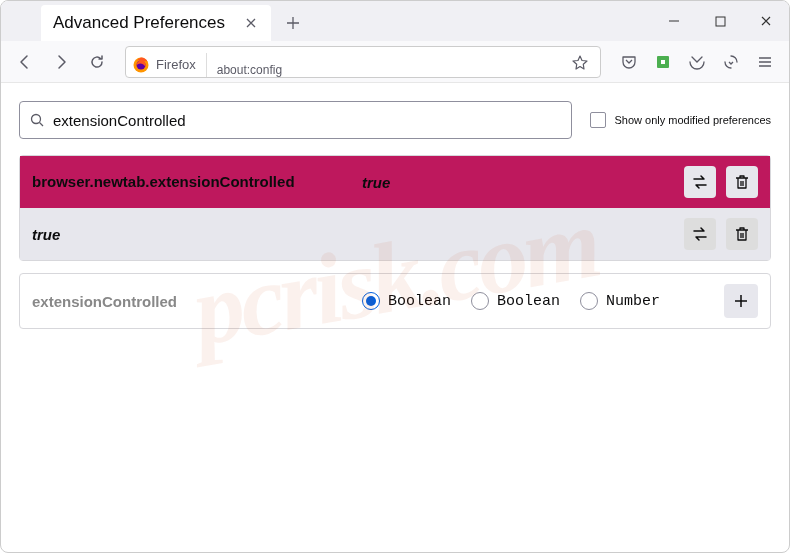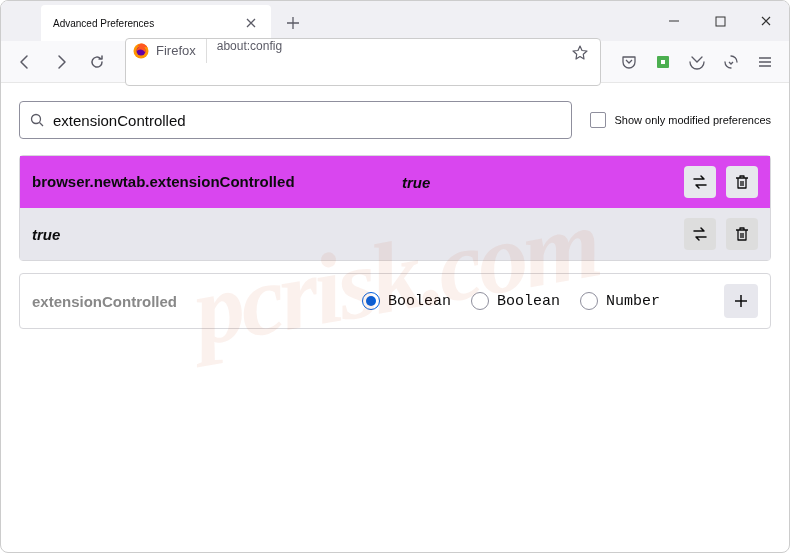--- a/index.html
+++ b/index.html
@@ -3,49 +3,49 @@
   <meta charset="utf-8">
   <style>
     * { margin: 0; padding: 0; box-sizing: border-box; font-family: -apple-system, BlinkMacSystemFont, "Segoe UI", Arial, sans-serif; }
     body { width: 790px; height: 553px; background: #fff; position: relative; overflow: hidden; }
     
     .window-frame { width: 100%; height: 100%; border: 1px solid #ccc; border-radius: 8px; overflow: hidden; background: #fff; }
     
     .tabbar { height: 40px; background: #f0f0f4; display: flex; align-items: flex-end; }
     .tab-spacer { width: 40px; }
     .tab { display: flex; align-items: center; height: 36px; background: #fff; border-radius: 4px 4px 0 0; padding: 0 12px; margin-bottom: 0; gap: 8px; min-width: 230px; }
-    .tab-title { font-size: 10px; color: #0c0c0d; flex: 1; }
+    .tab-title { font-size: 17px; color: #0c0c0d; flex: 1; }
     .tab-close { width: 16px; height: 16px; display: flex; align-items: center; justify-content: center; color: #5b5b66; cursor: pointer; }
     .newtab-btn { width: 28px; height: 28px; display: flex; align-items: center; justify-content: center; margin-left: 8px; margin-bottom: 4px; color: #5b5b66; cursor: pointer; border-radius: 4px; }
     .window-controls { margin-left: auto; display: flex; align-items: center; height: 40px; }
     .win-btn { width: 46px; height: 40px; display: flex; align-items: center; justify-content: center; color: #333; cursor: pointer; }
     
     .toolbar { height: 42px; background: #f9f9fb; display: flex; align-items: center; padding: 0 8px; gap: 4px; border-bottom: 1px solid #e7e7e7; }
     .nav-btn { width: 32px; height: 32px; display: flex; align-items: center; justify-content: center; color: #5b5b66; border-radius: 4px; cursor: pointer; }
-    .urlbar { flex: 1; height: 48px; background: #fff; border: 1px solid #ccc; border-radius: 4px; display: flex; align-items: flex-start; padding: 0 6px; margin: 0 8px; }
+    .urlbar { flex: 1; height: 32px; background: #fff; border: 1px solid #ccc; border-radius: 4px; display: flex; align-items: flex-end; padding: 0 6px; margin: 0 8px; }
     .identity-box { display: flex; align-items: center; gap: 6px; padding-right: 10px; border-right: 1px solid #ddd; height: 24px; }
     .ff-icon { width: 18px; height: 18px; }
     .identity-label { font-size: 13px; color: #5b5b66; }
     .url-text { font-size: 12px; color: #5b5b66; padding-left: 10px; flex: 1; }
     .star-btn { width: 28px; height: 28px; display: flex; align-items: center; justify-content: center; color: #5b5b66; cursor: pointer; }
     .toolbar-icons { display: flex; gap: 2px; }
     .toolbar-icon { width: 32px; height: 32px; display: flex; align-items: center; justify-content: center; color: #5b5b66; cursor: pointer; border-radius: 4px; }
     
     .content { padding: 18px; }
     .search-row { display: flex; align-items: center; gap: 18px; margin-bottom: 16px; }
     .search-box { flex: 1; height: 38px; border: 1px solid #8f8f9d; border-radius: 4px; display: flex; align-items: center; padding: 0 10px; background: #fff; }
     .search-icon { color: #5b5b66; margin-right: 8px; }
     .search-input { border: none; outline: none; font-size: 15px; flex: 1; color: #0c0c0d; background: transparent; }
     .checkbox-wrap { display: flex; align-items: center; gap: 8px; }
     .checkbox { width: 16px; height: 16px; border: 1px solid #8f8f9d; border-radius: 2px; background: #fff; }
     .checkbox-label { font-size: 11px; color: #0c0c0d; }
     
     .pref-table { border: 1px solid #d7d7db; border-radius: 4px; margin-bottom: 12px; }
     .pref-row { display: flex; align-items: center; padding: 10px 12px; min-height: 44px; }
-    .pref-row.odd { background: #d946ef; gap: 40px; }
+    .pref-row.odd { background: #be185d; }
     .pref-row.even { background: #e7e7ed; }
     .pref-name { font-weight: 700; font-size: 15px; color: #0c0c0d; width: 330px; padding-right: 10px; line-height: 1.3; word-break: break-word; }
     .pref-value { font-weight: 700; font-size: 15px; color: #0c0c0d; flex: 1; font-style: italic; }
     .pref-actions { display: flex; gap: 10px; }
     .pref-action-btn { width: 32px; height: 32px; display: flex; align-items: center; justify-content: center; background: #e7e7ed; border-radius: 4px; cursor: pointer; color: #0c0c0d; }
     .pref-row.even .pref-action-btn { background: #ddd; }
     
     .new-pref-row { border: 1px solid #d7d7db; border-radius: 4px; display: flex; align-items: center; padding: 10px 12px; min-height: 54px; background: #fff; }
     .new-pref-name { font-weight: 700; font-size: 15px; color: #888; width: 330px; }
     .radio-group { display: flex; gap: 20px; flex: 1; align-items: center; }

